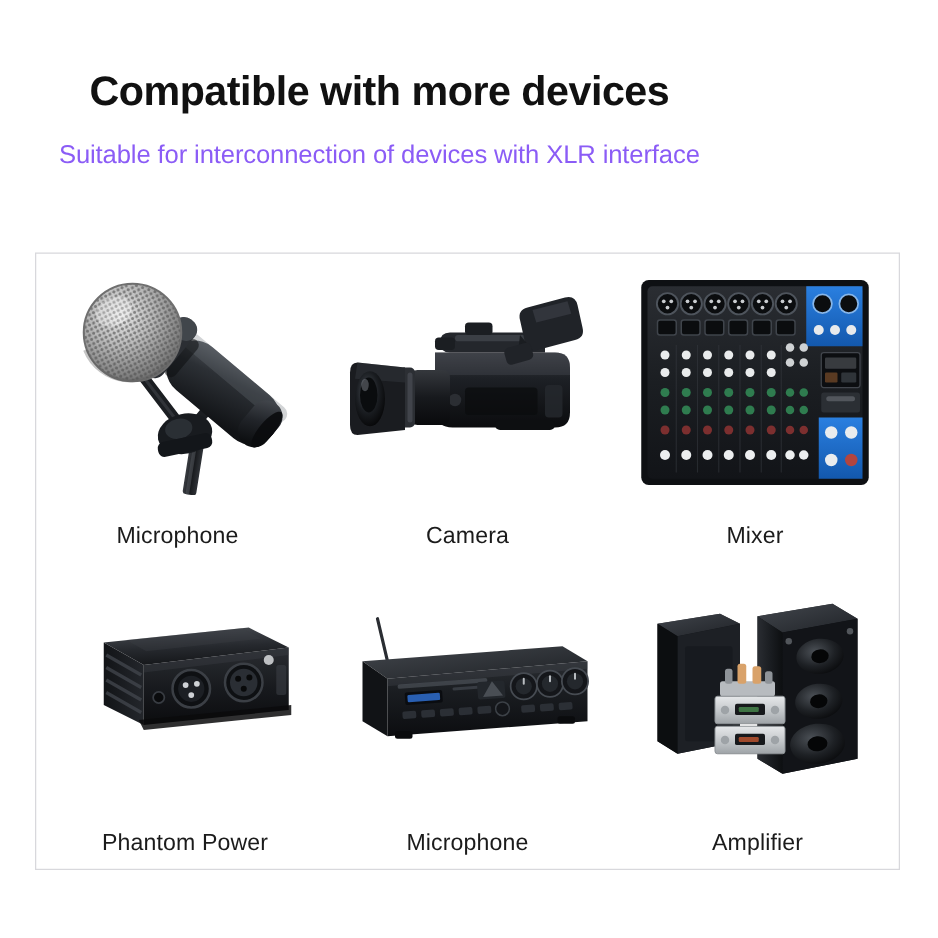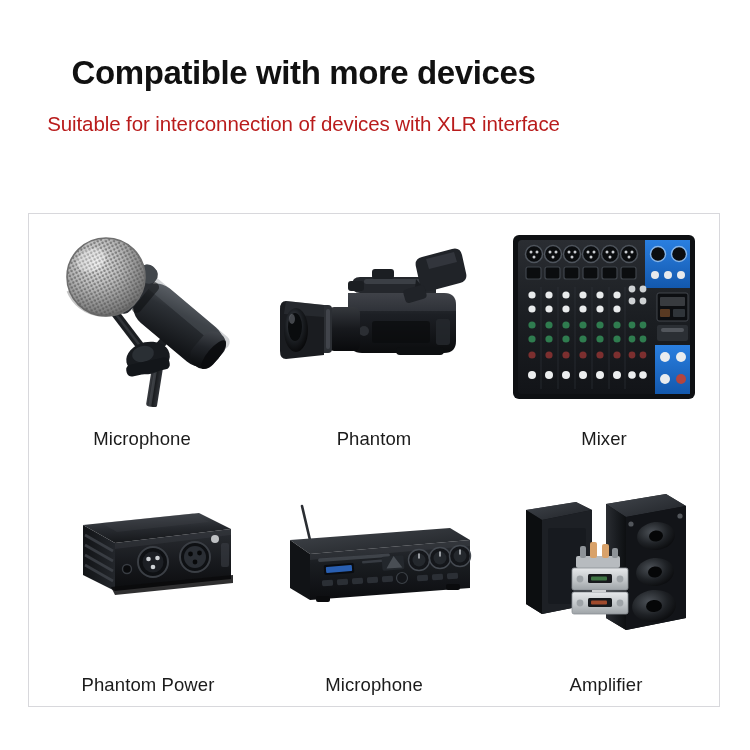--- a/index.html
+++ b/index.html
@@ -39,31 +39,31 @@
     letter-spacing: -0.4px;
     color: #111111;
     line-height: 1.15;
     font-family: "Liberation Sans", sans-serif;
   }
   .subtitle {
     margin: 0;
     padding-top: 20px;
     font-size: 20.5px;
     font-weight: 400;
-    color: #b91c1c;
+    color: #8b5cf6;
     line-height: 1.2;
     letter-spacing: -0.1px;
     font-family: "Liberation Sans", sans-serif;
   }
 
   
   .card {
     position: absolute;
     left: 28px;
-    top: 213px;
+    top: 202px;
     width: 692px;
     height: 494px;
     background: #ffffff;
     border: 1px solid #d8d8dc;
     box-sizing: border-box;
     box-shadow: 0 0 0 0 rgba(0,0,0,0);
   }
 
   .grid {
     position: absolute;
@@ -249,21 +249,21 @@
               <rect x="44" y="70" width="12" height="48" rx="4" fill="#2c2f34"></rect>
               <path d="M10 66 L48 70 L48 120 L10 124 Q4 124 4 116 L4 74 Q4 66 10 66 Z" fill="#1a1c20"></path>
               <path d="M10 66 L48 70 L48 82 L8 79 Z" fill="#3a3e44" opacity="0.4"></path>
               <ellipse cx="20" cy="95" rx="12" ry="22" fill="url(#lensGlass)"></ellipse>
               <ellipse cx="19" cy="92" rx="7" ry="14" fill="#0a0c0e"></ellipse>
               <ellipse cx="16" cy="84" rx="3" ry="5" fill="#7b8088" opacity="0.5"></ellipse>
               <rect x="50" y="74" width="4" height="40" rx="2" fill="#555a61" opacity="0.5"></rect>
             </g>
           </svg>
         </div>
-        <div class="caption">Phantom</div>
+        <div class="caption">Camera</div>
       </div>
 
       <div class="cell cell-mixer">
         <div class="art">
           <svg width="198" height="180" viewBox="0 0 198 180">
             <defs>
               <linearGradient id="mxPanel" x1="0%" y1="0%" x2="0%" y2="100%">
                 <stop offset="0%" stop-color="#2a2d32"></stop>
                 <stop offset="50%" stop-color="#1b1e22"></stop>
                 <stop offset="100%" stop-color="#121418"></stop>

